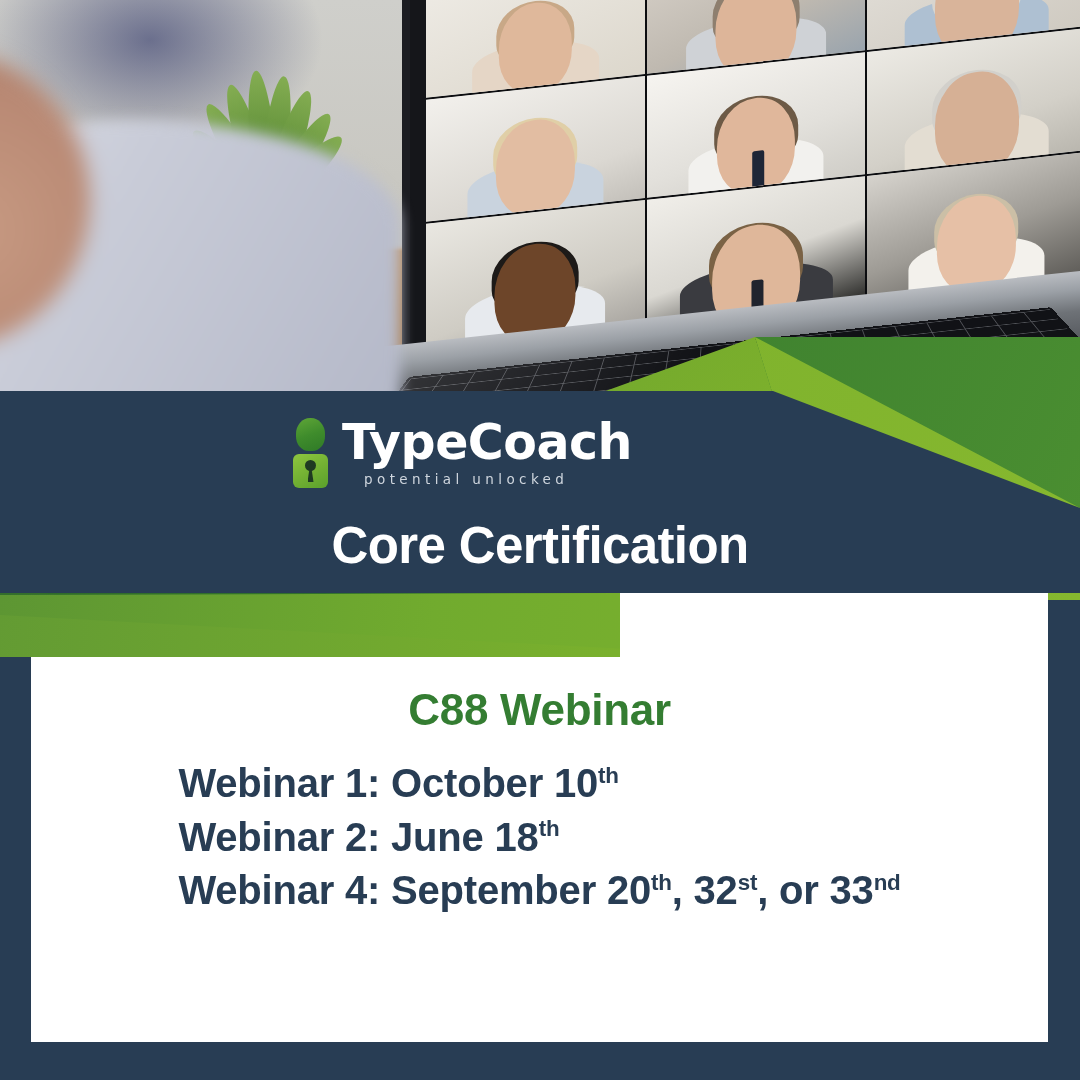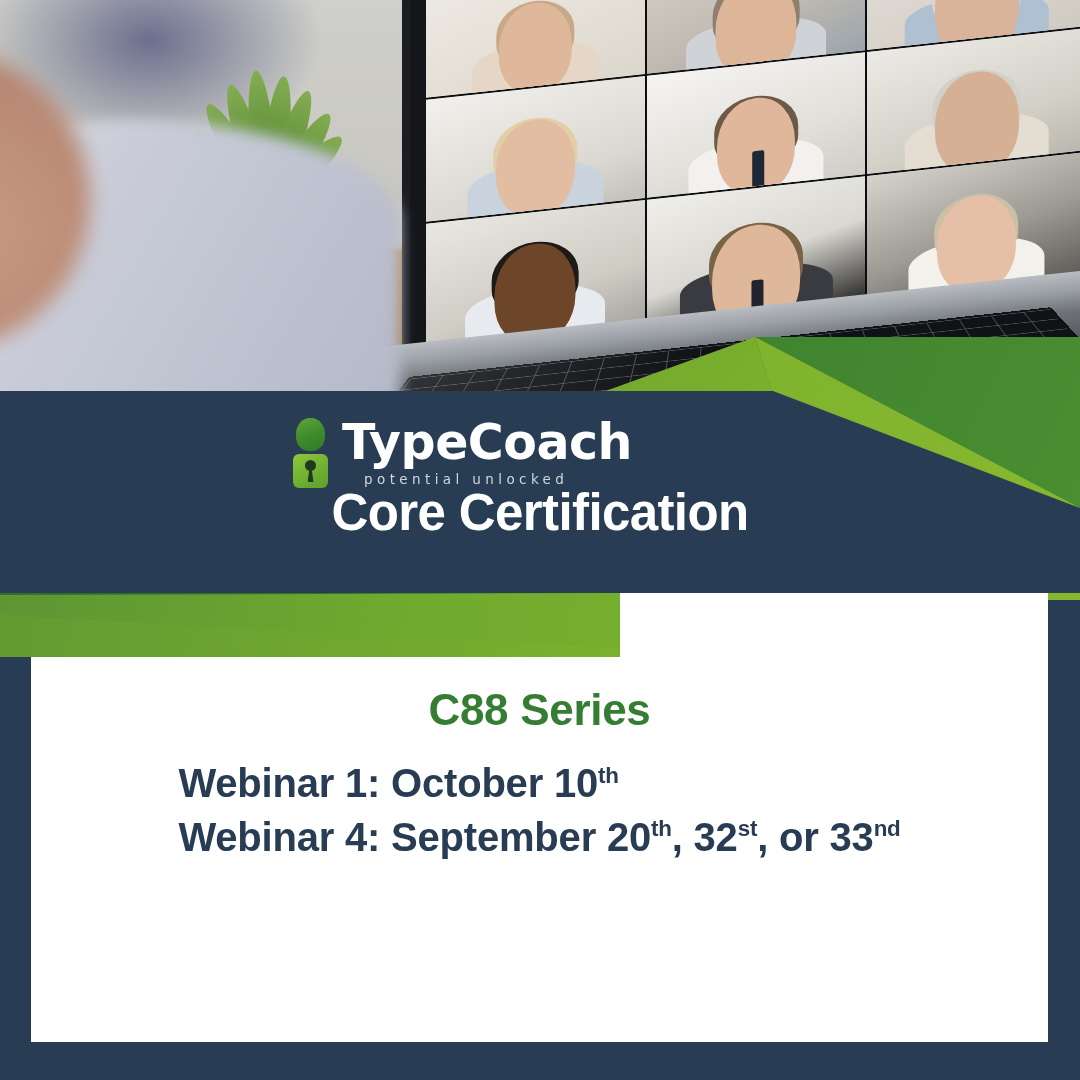--- a/index.html
+++ b/index.html
@@ -215,21 +215,21 @@
     font-size:49px; font-weight:700; color:#ffffff; line-height:1;
     letter-spacing:-.5px;
     font-family:"DejaVu Sans", sans-serif;
   }
   .logo-tag {
     font-size:13.5px; color:#cfd6de; letter-spacing:4.4px;
     margin-top:4px; margin-left:22px;
     font-family:"DejaVu Sans", sans-serif;
   }
   .cert-title {
-    position:absolute; left:0; top:483px; width:1080px;
+    position:absolute; left:0; top:516px; width:1080px;
     text-align:center;
     font-size:51px; font-weight:700; color:#ffffff;
     letter-spacing:-.6px;
   }
 
   
   .g-mid-dark {
     position:absolute; left:0; top:593px; width:1080px; height:90px;
     background:linear-gradient(95deg,#336e2c 0%,#2f6d2b 45%,#3e7f2e 100%);
     clip-path:polygon(0 0, 620px 0, 0 62px);
@@ -433,24 +433,27 @@
 
   <div class="g-mid-dark"></div>
   <div class="g-mid-dark2"></div>
   <div class="g-mid-bright"></div>
   <div class="g-mid-bright-b"></div>
 
   <div class="card-top-right"></div>
   <div class="card-plain"></div>
 
   <div class="card-content">
-    <div class="series">C88 Series</div>
+    <div class="series">C88 Webinar</div>
     <div class="webinars">
       <div class="wline">
         <span>Webinar 1: October 10</span><sup>th</sup>
       </div>
       <div class="wline">
+        <span>Webinar 2: June 18</span><sup>th</sup>
+      </div>
+      <div class="wline">
         <span>Webinar 4: September 20</span><sup>th</sup><span>, 32</span><sup>st</sup><span>, or 33</span><sup>nd</sup>
       </div>
     </div>
   </div>
 
 </div>
 
 </body></html>

